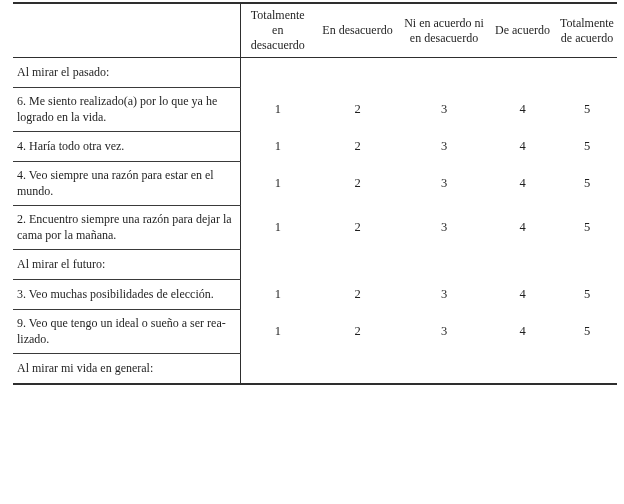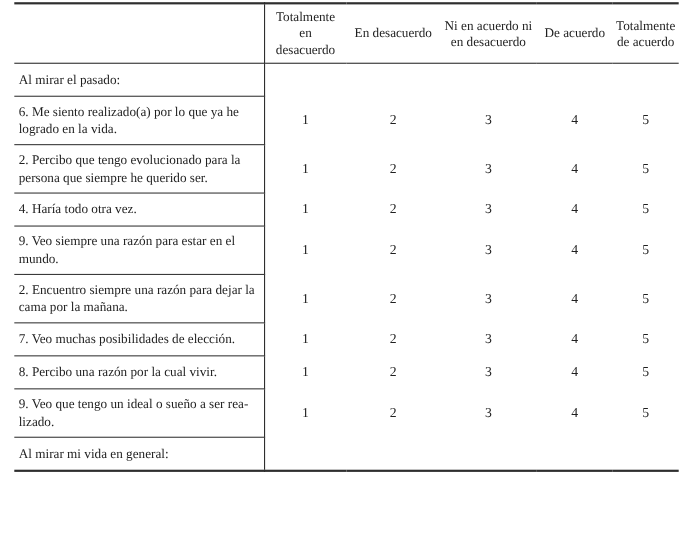--- a/index.html
+++ b/index.html
@@ -103,65 +103,52 @@
       </tr>
       <tr class="h2">
         <td class="qcell">6. Me siento realizado(a) por lo que ya he
 logrado en la vida.</td>
         <td class="num">1</td>
         <td class="num">2</td>
         <td class="num">3</td>
         <td class="num">4</td>
         <td class="num">5</td>
       </tr>
-      <tr class="h2">
-        <td class="qcell">2. Percibo que tengo evolucionado para la
-persona que siempre he querido ser.</td>
-        <td class="num">1</td>
-        <td class="num">2</td>
-        <td class="num">3</td>
-        <td class="num">4</td>
-        <td class="num">5</td>
-      </tr>
       <tr class="h1">
         <td class="qcell">4. Haría todo otra vez.</td>
         <td class="num">1</td>
         <td class="num">2</td>
         <td class="num">3</td>
         <td class="num">4</td>
         <td class="num">5</td>
       </tr>
       <tr class="h2">
-        <td class="qcell">9. Veo siempre una razón para estar en el
+        <td class="qcell">4. Veo siempre una razón para estar en el
 mundo.</td>
         <td class="num">1</td>
         <td class="num">2</td>
         <td class="num">3</td>
         <td class="num">4</td>
         <td class="num">5</td>
       </tr>
       <tr class="h2">
         <td class="qcell">2. Encuentro siempre una razón para dejar la
 cama por la mañana.</td>
         <td class="num">1</td>
         <td class="num">2</td>
         <td class="num">3</td>
         <td class="num">4</td>
         <td class="num">5</td>
       </tr>
       <tr class="h1">
-        <td class="qcell">7. Veo muchas posibilidades de elección.</td>
-        <td class="num">1</td>
-        <td class="num">2</td>
-        <td class="num">3</td>
-        <td class="num">4</td>
-        <td class="num">5</td>
+        <td class="qcell">Al mirar el futuro:</td>
+        <td class="blank" colspan="5"></td>
       </tr>
       <tr class="h1">
-        <td class="qcell">8. Percibo una razón por la cual vivir.</td>
+        <td class="qcell">3. Veo muchas posibilidades de elección.</td>
         <td class="num">1</td>
         <td class="num">2</td>
         <td class="num">3</td>
         <td class="num">4</td>
         <td class="num">5</td>
       </tr>
       <tr class="h2">
         <td class="qcell">9. Veo que tengo un ideal o sueño a ser rea-
 lizado.</td>
         <td class="num">1</td>

